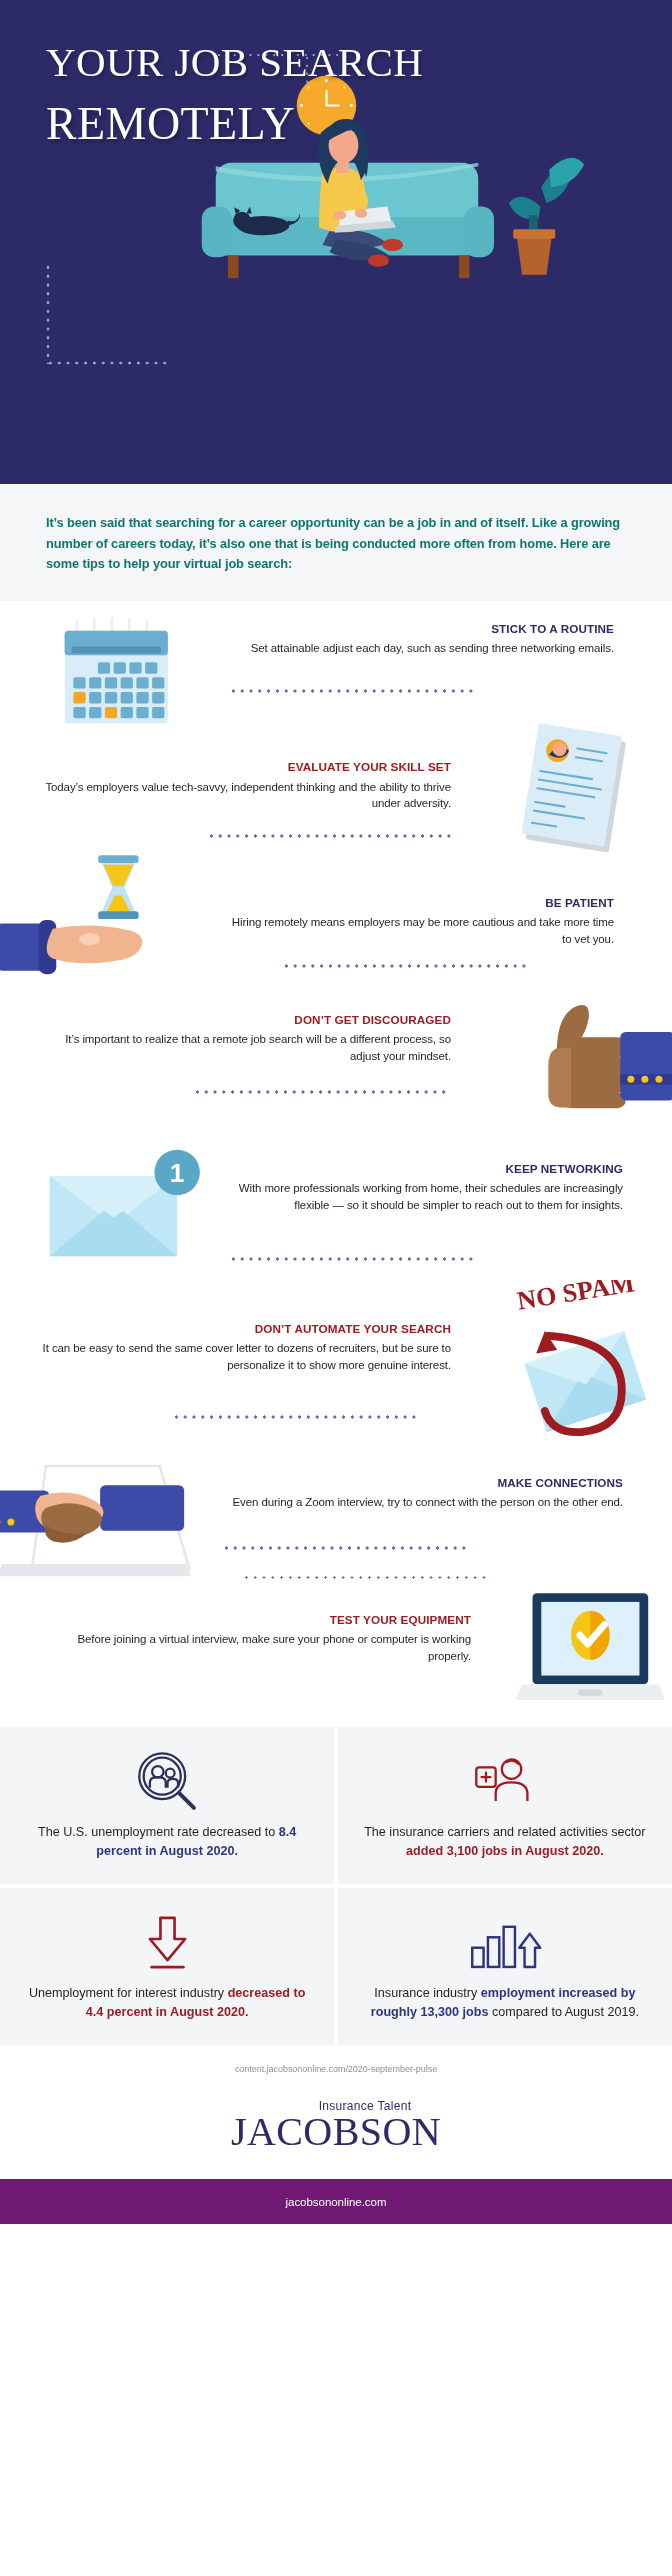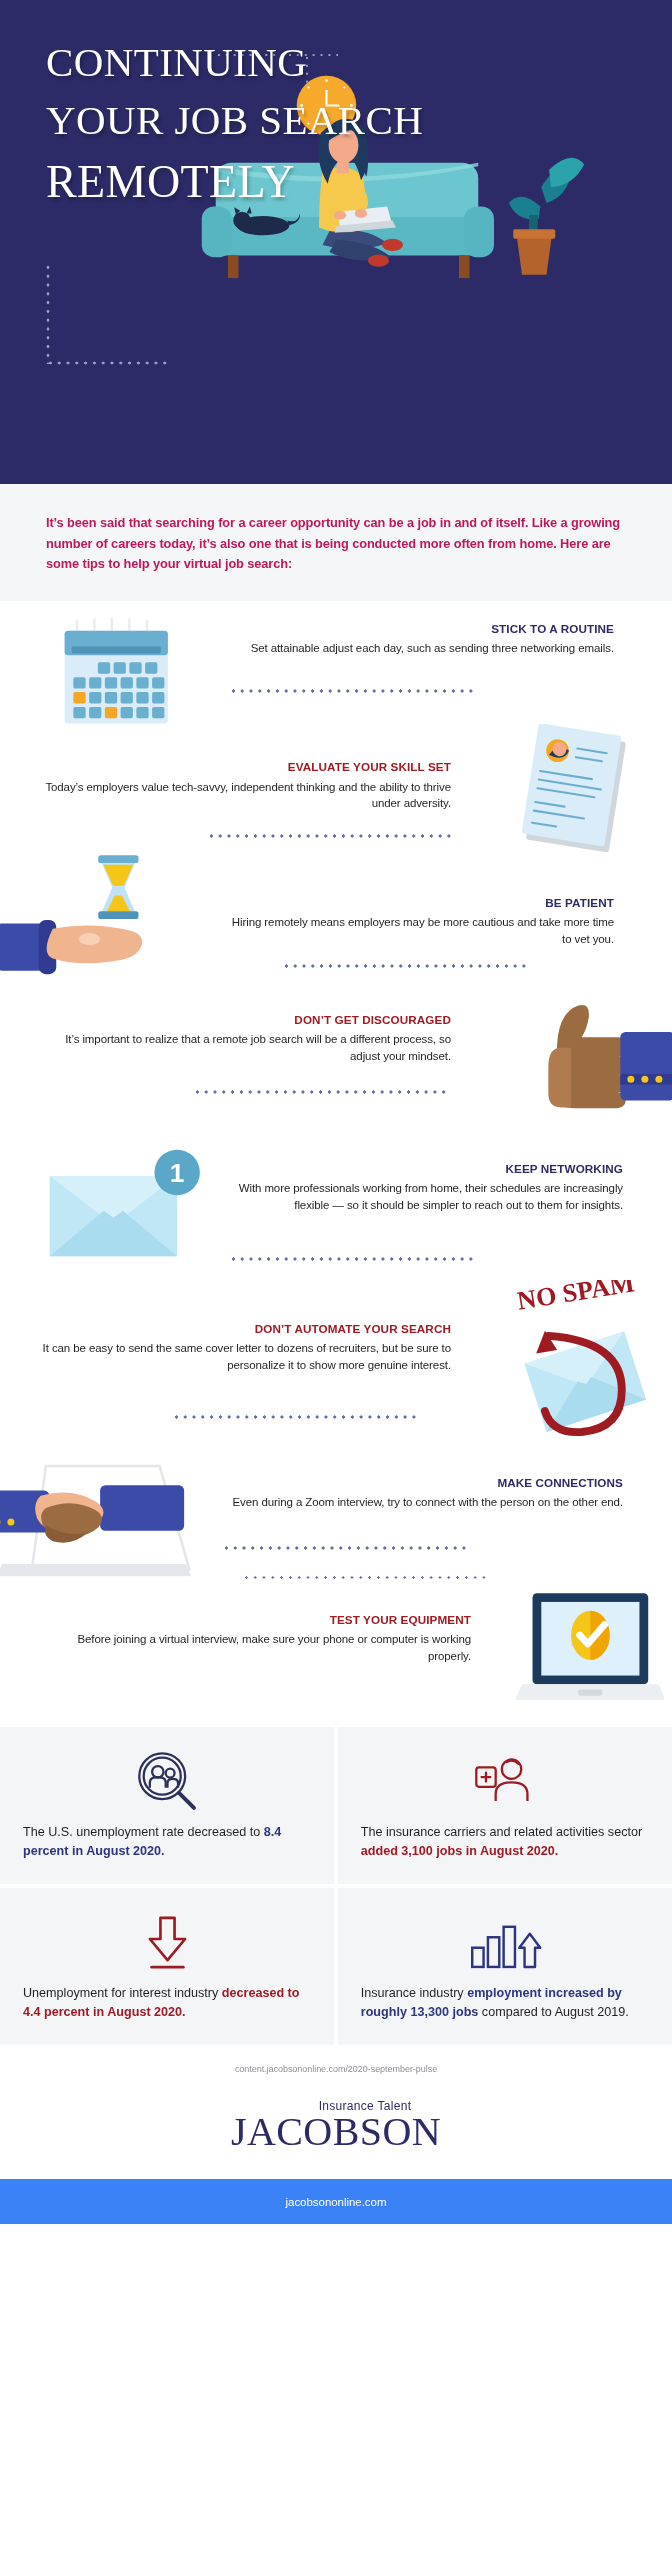--- a/index.html
+++ b/index.html
@@ -59,21 +59,21 @@
 
   .clock { position:absolute; left:295px; top:74px; }
   .hero-illo { position:absolute; left:158px; top:103px; }
 
   
   .intro {
     background:#f5f6f8;
     padding:29px 46px 26px 46px;
   }
   .intro-text {
-    color:#be185d;
+    color:#0f766e;
     font-size:12.8px;
     font-weight:bold;
     line-height:1.62;
     letter-spacing:-0.1px;
   }
 
   
   .tips { position:relative; background:#ffffff; padding-bottom:8.8px; }
   .tip { position:relative; }
   .tip-text { position:absolute;text-align:right; }
@@ -99,20 +99,21 @@
   }
   .stats-grid {
     display:grid; grid-template-columns:1fr 1fr;
     gap:3.5px; padding:0 0 0 0; background:#ffffff;
   }
   .stat-cell {
     background:#f4f5f7;
     min-height:149px;
     padding:23px 23px 23px 23px;
     display:flex; flex-direction:column; align-items:center; justify-content:flex-start;
+    text-align:center;
   }
   .stat-icon { height:63px; display:flex; align-items:center; justify-content:center; margin-bottom:10.5px; }
   .stat-text { font-size:12.6px; line-height:1.5; color:#231f20; }
   .stat-text .hl { font-weight:bold; }
   .hl.navy { color:#2d3580; }
   .hl.red  { color:#9e1b22; }
 
   
   .source {
     text-align:center; font-size:9px; color:#8b8f96;
@@ -121,21 +122,21 @@
   .logo-wrap { text-align:center; background:#ffffff; padding-bottom:26px; }
   .logo-tag {
     font-size:12px; color:#2d2b67; letter-spacing:0.3px; margin-bottom:-1.7px;
     margin-left:58px;
   }
   .logo-word {
     font-family:"Liberation Serif", serif;
     font-size:40px; color:#2d2b67; letter-spacing:0.4px; line-height:1.05;text-align:center;
   }
   .bottom-bar {
-    background:#3b82f6; text-align:center; padding:14px 0 15px 0;
+    background:#701a75; text-align:center; padding:14px 0 15px 0;
   }
   .bottom-bar span { color:#ffffff; font-size:11.5px; letter-spacing:-0.04px; }
 </style>
 </head>
 <body>
 
 <div class="page">
 
   <div class="header">
 
@@ -219,21 +220,20 @@
 
           <ellipse cx="212" cy="48" rx="17" ry="21" fill="#f3a98a"></ellipse>
 
           <path d="M193 44 q0 -26 22 -26 q20 0 22 22 q-14 -14 -26 -6 q-10 4 -18 10 z" fill="#1e3a5f"></path>
           <path d="M232 40 q12 20 6 44 q-10 -20 -8 -44 z" fill="#1e3a5f"></path>
         </g>
       </svg>
     </div>
 
     <div class="hdr-title">
-      <span class="l1">CONTINUING</span>
       <span class="l2">YOUR JOB SEARCH</span>
       <span class="l3">REMOTELY</span>
     </div>
   </div>
 
   <div class="intro">
     <p class="intro-text">It’s been said that searching for a career opportunity can be a job in and of itself. Like a growing number of careers today, it’s also one that is being conducted more often from home. Here are some tips to help your virtual job search:</p>
   </div>
 
   <div class="tips">

